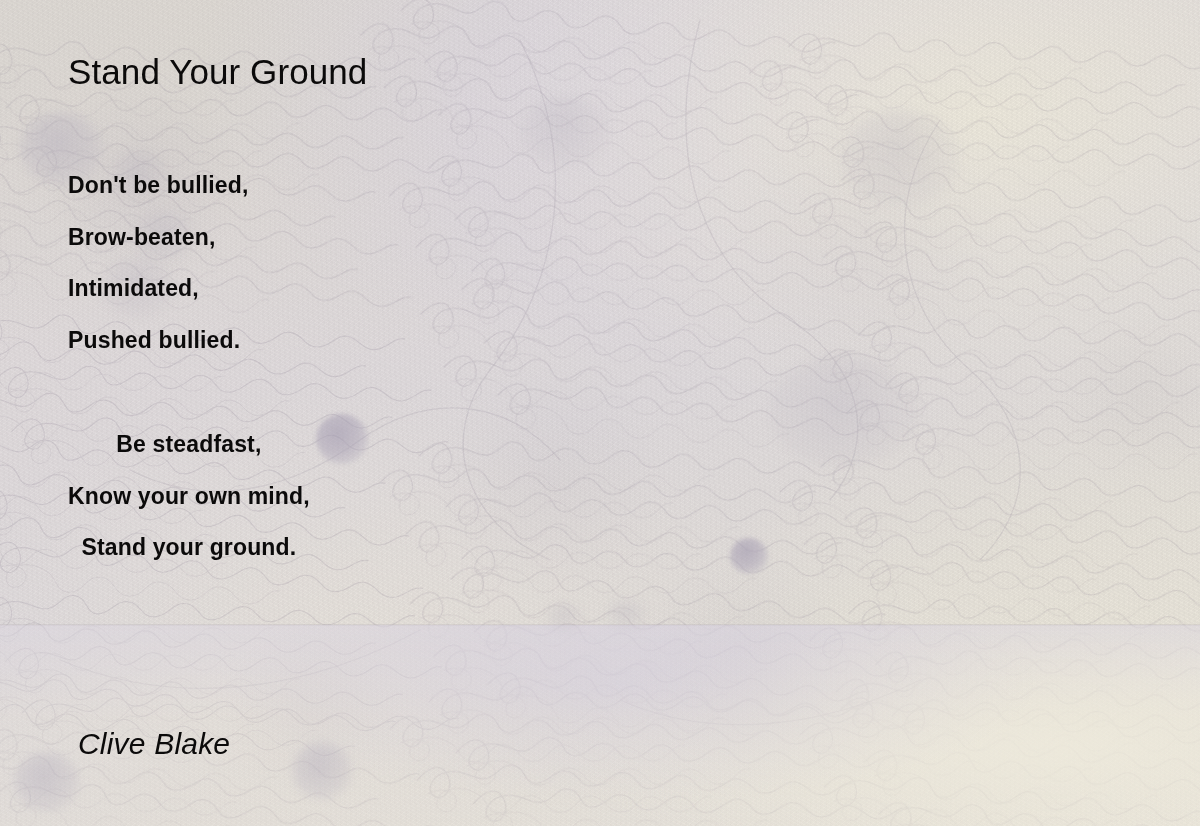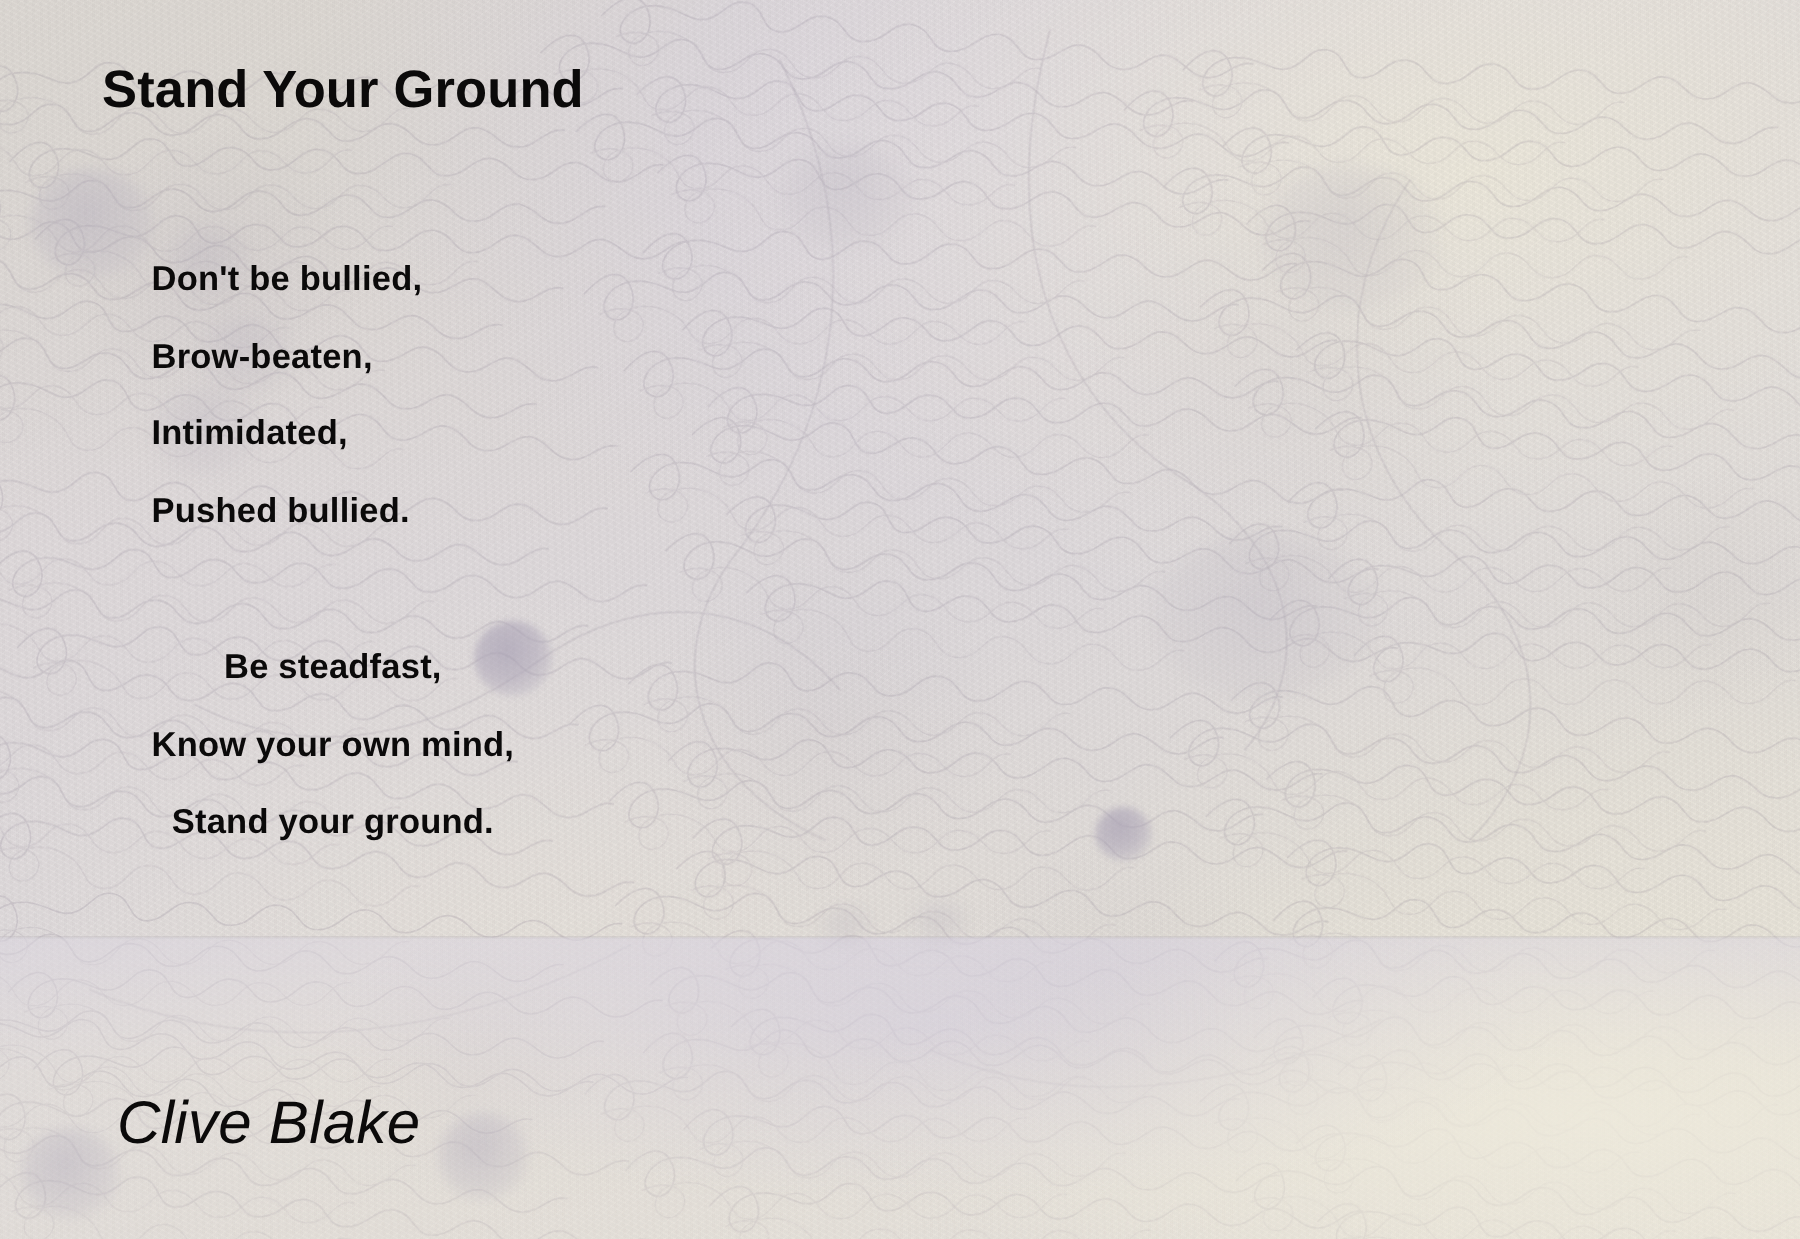--- a/index.html
+++ b/index.html
@@ -105,50 +105,49 @@
 
   
   .poem-text {
     position: absolute;
     inset: 0;
   }
 
   .poem-title {
     position: absolute;
     left: 68px;
-    top: 40px;
+    top: 52px;
     font-size: 35px;
-    font-weight: bold;
+    font-weight: normal;
     color: #0b0a0a;
     letter-spacing: 0.1px;
     white-space: nowrap;
   }
 
   .stanza {
     position: absolute;
     left: 68px;
-    margin-left: 33px;
   }
   .stanza-1 { top: 160px; }
   .stanza-2 { top: 419px; text-align: center; }
 
   .poem-line {
     font-size: 23px;
     font-weight: bold;
     color: #0b0a0a;
     line-height: 51.6px;
     white-space: nowrap;
     letter-spacing: 0.15px;
   }
 
   .poem-author {
     position: absolute;
     left: 78px;
     top: 727px;
-    font-size: 40px;
+    font-size: 30px;
     font-style: italic;
     font-weight: normal;
     color: #0b0a0a;
     white-space: nowrap;
     letter-spacing: 0.2px;
   }
 </style>
 </head>
 <body>
 

